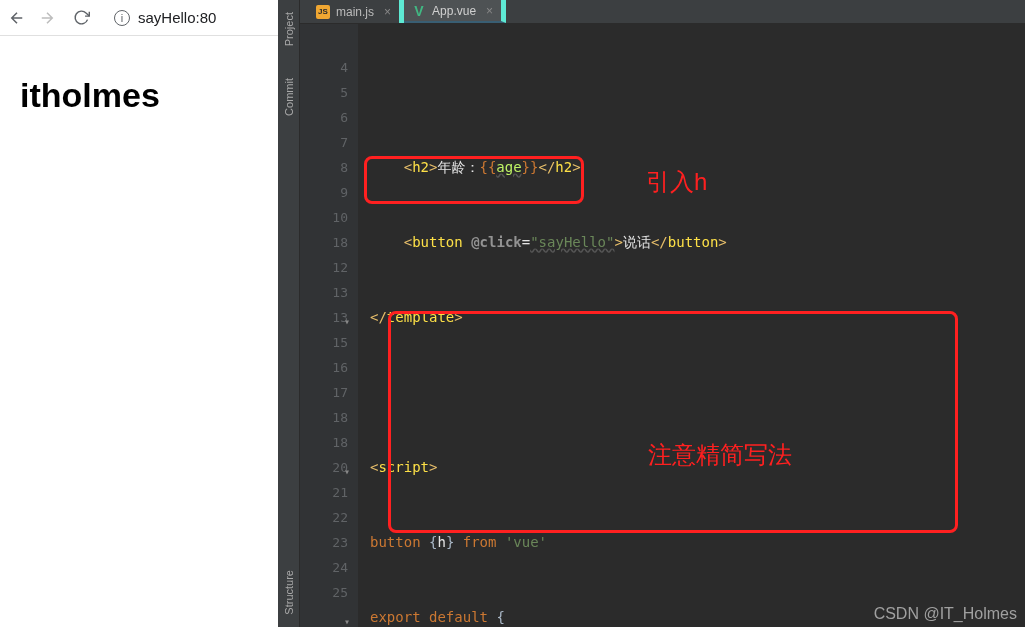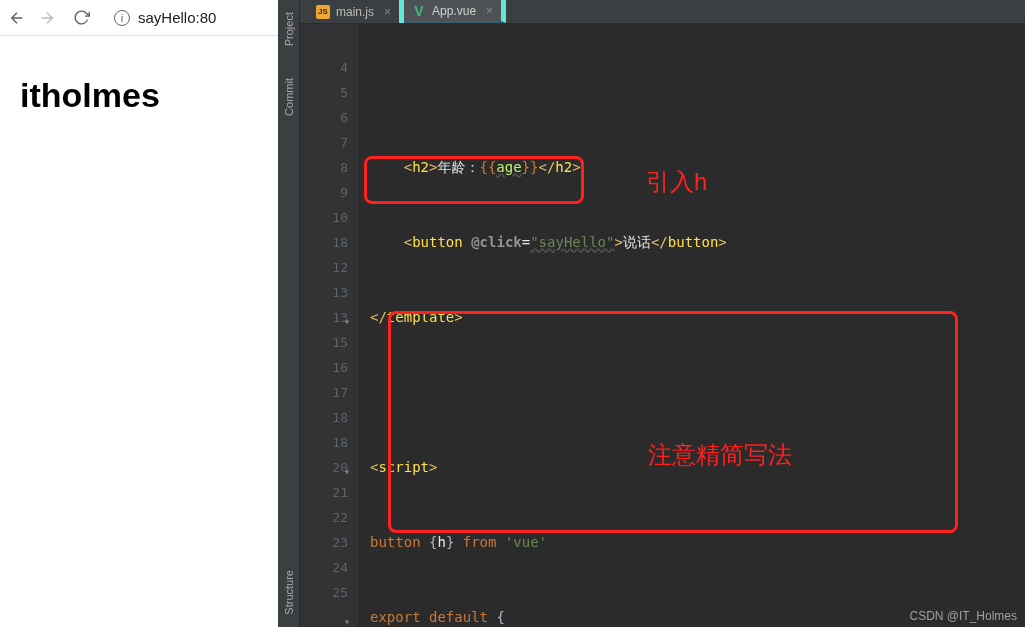--- a/index.html
+++ b/index.html
@@ -44,21 +44,21 @@
 .c-brace { color: #a9b7c6; }
 .c-text { color: #e5e5e5; }
 .c-paren { color: #e8bf6a; }
 .c-interp { color: #cc7832; }
 .c-id { color: #bef264; }
 .c-under { text-decoration: underline wavy #555; }
 
 .annot-box { position: absolute; border: 3px solid #ff2020; border-radius: 8px; pointer-events: none; }
 .annot-text { position: absolute; color: #ff2020; font-family: "Microsoft YaHei", sans-serif; font-size: 24px; font-weight: 500; pointer-events: none; }
 
-.watermark { position: absolute; right: 8px; bottom: 4px; color: #a0a0a0; font-size: 12px; font-family: sans-serif; }
+.watermark { position: absolute; right: 8px; bottom: 4px; color: #a0a0a0; font-size: 16px; font-family: sans-serif; }
 </style>
 </head>
 <body>
 
 <div class="browser-bar">
   <div class="nav-arrow">
       <svg width="18" height="18" viewBox="0 0 24 24" fill="none" stroke="currentColor" stroke-width="2">
         <path d="M19 12H5M12 19l-7-7 7-7"></path>
       </svg>
     </div>

